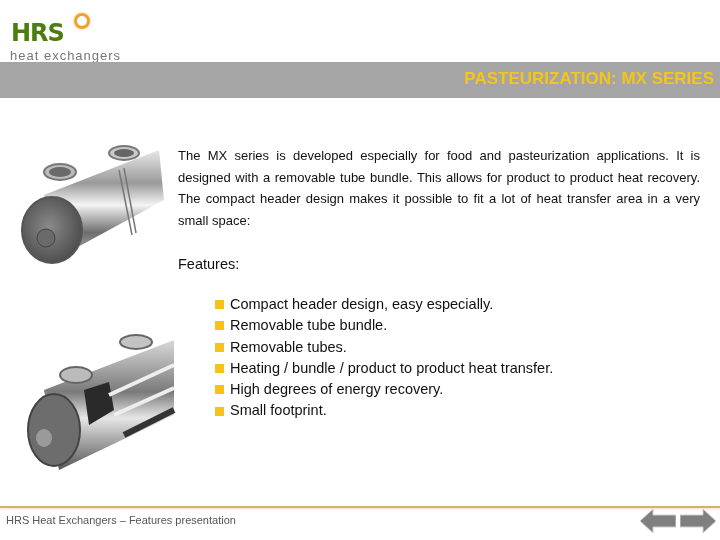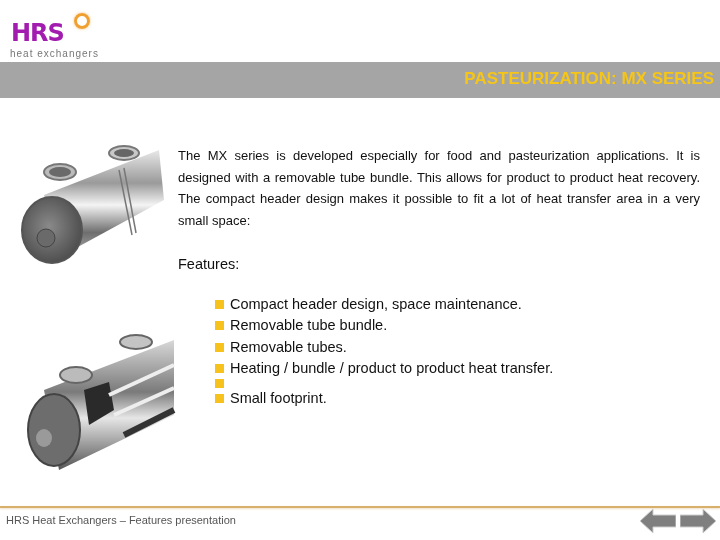--- a/index.html
+++ b/index.html
@@ -6,30 +6,30 @@
     body {
       width: 720px; height: 540px; position: relative; overflow: hidden;
       background: #ffffff;
       font-family: "Liberation Sans", "DejaVu Sans", sans-serif;
       color: #111;
     }
     .logo { position: absolute; left: 10px; top: 10px; width: 110px; height: 48px; }
     .logo-hrs {
       position: absolute; left: 1px; top: 11px;
       font-family: "DejaVu Sans", sans-serif; font-weight: bold;
-      font-size: 24px; letter-spacing: -1px; color: #a21caf; line-height: 24px;
+      font-size: 24px; letter-spacing: -1px; color: #4d7c0f; line-height: 24px;
     }
     .logo-ring {
       position: absolute; left: 64px; top: 3px; width: 10px; height: 10px;
       border: 3px solid #f0a030; border-radius: 50%;
       box-shadow: 0 0 3px rgba(240,160,48,0.6);
     }
     .logo-sub {
       position: absolute; left: 0px; top: 38px;
-      font-size: 10px; color: #777; letter-spacing: 1px; font-weight: 300;
+      font-size: 13px; color: #777; letter-spacing: 1px; font-weight: 300;
       white-space: nowrap;
     }
     .title-band {
       position: absolute; left: 0; top: 62px; width: 720px; height: 36px;
       background: #a5a5a5;
     }
     .title-text {
       position: absolute; right: 6px; top: 7px;
       font-family: "Liberation Sans", sans-serif; font-weight: bold;
       font-size: 17px; color: #f5c518; letter-spacing: 0px; margin-left: 40px;
@@ -107,36 +107,37 @@
   </svg>
 </div>
 
 <div class="body-para">The MX series is developed especially for food and pasteurization applications. It is designed with a removable tube bundle. This allows for product to product heat recovery. The compact header design makes it possible to fit a lot of heat transfer area in a very small space:</div>
 
 <div class="features-label">Features:</div>
 
 <ul class="feature-list">
   <li>
       <span class="bullet"></span>
-      <span>Compact header design, space maintenance.</span>
+      <span>Compact header design, easy especially.</span>
     </li>
   <li>
       <span class="bullet"></span>
       <span>Removable tube bundle.</span>
     </li>
   <li>
       <span class="bullet"></span>
       <span>Removable tubes.</span>
     </li>
   <li>
       <span class="bullet"></span>
       <span>Heating / bundle / product to product heat transfer.</span>
     </li>
   <li>
       <span class="bullet"></span>
+      <span>High degrees of energy recovery.</span>
     </li>
   <li>
       <span class="bullet"></span>
       <span>Small footprint.</span>
     </li>
 </ul>
 
 <div class="product-img img-bottom">
   <svg width="165" height="140" viewBox="0 0 165 140">
     <defs>

